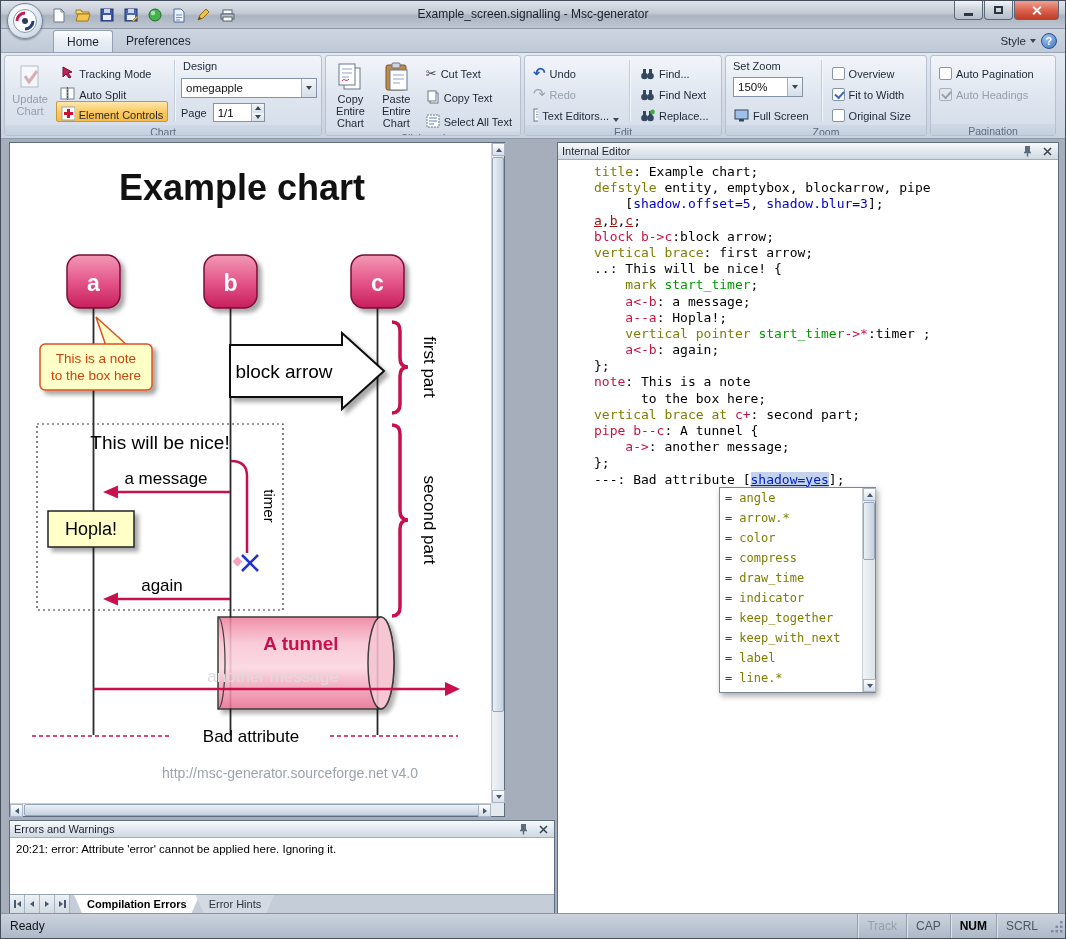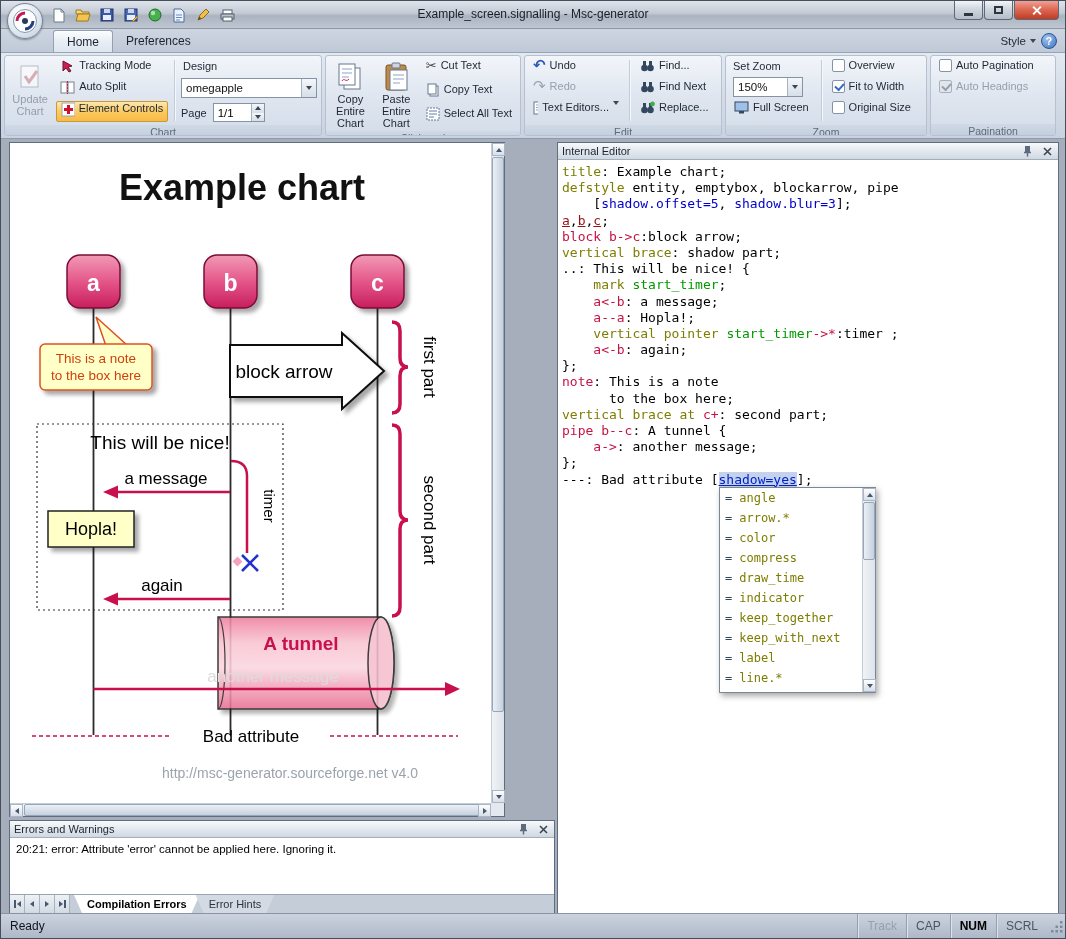--- a/index.html
+++ b/index.html
@@ -45,21 +45,21 @@
   .rgroup{border:1px solid #b6c0ce;border-radius:3px;display:flex;flex-direction:column;
     background:linear-gradient(#f2f5fa,#dee5ef 55%,#d4dde9);overflow:hidden;}
   .rg-content{flex:1;display:flex;padding:2px 4px;gap:5px;}
   .rg-label{height:15px;text-align:center;font-size:10.5px;color:#5e6b7d;
     background:linear-gradient(#cfd9e6,#c1ccdc);line-height:14px;}
   .rbtn-big{display:flex;flex-direction:column;align-items:center;justify-content:flex-start;font-size:11px;
     line-height:12px;color:#1e2633;padding:3px 2px 0;border-radius:3px;text-align:center;}
   .rbtn-big .bicon{height:32px;display:flex;align-items:center;justify-content:center;}
   .rbtn-big.disabled{color:#939dab;}
   .rcol{display:flex;flex-direction:column;justify-content:space-between;padding:1px 0;}
-  .rbtn-small{height:21px;display:flex;align-items:flex-start;gap:4px;font-size:11px;color:#1e2633;
+  .rbtn-small{height:21px;display:flex;align-items:flex-end;gap:4px;font-size:11px;color:#1e2633;
     padding:0 4px;border-radius:2px;white-space:nowrap;}
   .rbtn-small.disabled{color:#95a0ad;}
   .rbtn-small.hl{background:linear-gradient(#fde7ae,#fbca61 50%,#f8bb45);border:1px solid #c9973c;}
   .glyph-ic{font-family:"DejaVu Sans",sans-serif;font-size:13px;line-height:13px;}
   .cb{width:13px;height:13px;background:#fff;border:1px solid #8595a8;position:relative;flex:0 0 13px;border-radius:2px;}
   .cb.checked::after{content:"";position:absolute;left:2px;top:2px;width:7px;height:4px;
     border-left:2px solid #3a6bc4;border-bottom:2px solid #3a6bc4;transform:rotate(-48deg);}
   .cb.disabled{background:#e2e6ea;border-color:#a7b1bd;}
   .cb.disabled::after{border-color:#94a0ad;}
   .combo{background:#fff;border:1px solid #8593a6;height:20px;display:flex;align-items:center;
@@ -90,21 +90,21 @@
   .hthumb{position:absolute;top:0;height:12px;left:14px;width:468px;background:linear-gradient(#eaf0f6,#c6d1df);
     border:1px solid #96a5b8;border-radius:2px;}
 
   .panel-header{height:17px;background:linear-gradient(#f7f9fb,#cfd8e2);border-bottom:1px solid #a3aebc;
     display:flex;align-items:center;font-size:11px;color:#1d242e;padding:0 4px;}
   .ph-right{margin-left:auto;display:flex;align-items:center;gap:6px;}
   .ph-btn{width:14px;height:13px;display:flex;align-items:center;justify-content:center;}
 
   .editor-pane{position:absolute;left:556px;top:141px;width:502px;height:772px;background:#fff;border:1px solid #5f6e7e;
     display:flex;flex-direction:column;}
-  .editor-body{flex:1;position:relative;background:#fff;overflow:hidden;}
+  .editor-body{flex:1;position:relative;background:#fff;overflow:hidden;padding-left:32px;}
   .code{padding:4px 0 0 4px;}
   .code-line{font-family:"DejaVu Sans Mono",monospace;font-size:13px;line-height:16.2px;height:16.2px;white-space:pre;}
   .tk-pl{color:#000;} .tk-kw{color:#7d7d00;} .tk-kr{color:#c81244;} .tk-en{color:#991111;text-decoration:underline;}
   .tk-er{color:#c81244;} .tk-gr{color:#009900;} .tk-at{color:#0000cc;}
   .tk-se{color:#0022cc;background:#c4d2ec;text-decoration:underline;}
 
   .autocomplete{position:absolute;left:161px;top:327px;width:157px;height:206px;background:#fff;
     border:1px solid #7a8796;box-shadow:2px 3px 6px rgba(0,0,0,.35);}
   .ac-list{position:absolute;left:0;top:0;right:13px;bottom:0;overflow:hidden;}
   .ac-item{height:20px;display:flex;align-items:center;font-family:"DejaVu Sans Mono",monospace;font-size:12px;
@@ -583,21 +583,21 @@
         </span>
       </span>
     </div>
     <div class="editor-body">
       <div class="code">
           <div class="code-line"><span class="tk-kw">title</span><span class="tk-pl">: Example chart;</span></div>
           <div class="code-line"><span class="tk-kw">defstyle</span><span class="tk-pl"> entity, emptybox, blockarrow, pipe</span></div>
           <div class="code-line"><span class="tk-pl">    [</span><span class="tk-at">shadow.offset=5</span><span class="tk-pl">, </span><span class="tk-at">shadow.blur=3</span><span class="tk-pl">];</span></div>
           <div class="code-line"><span class="tk-en">a</span><span class="tk-pl">,</span><span class="tk-en">b</span><span class="tk-pl">,</span><span class="tk-en">c</span><span class="tk-pl">;</span></div>
           <div class="code-line"><span class="tk-kr">block</span><span class="tk-pl"> </span><span class="tk-er">b-&gt;c</span><span class="tk-pl">:block arrow;</span></div>
-          <div class="code-line"><span class="tk-kw">vertical brace</span><span class="tk-pl">: shadow part;</span></div>
+          <div class="code-line"><span class="tk-kw">vertical brace</span><span class="tk-pl">: first arrow;</span></div>
           <div class="code-line"><span class="tk-pl">..: This will be nice! {</span></div>
           <div class="code-line"><span class="tk-pl">    </span><span class="tk-kw">mark</span><span class="tk-pl"> </span><span class="tk-gr">start_timer</span><span class="tk-pl">;</span></div>
           <div class="code-line"><span class="tk-pl">    </span><span class="tk-er">a&lt;-b</span><span class="tk-pl">: a message;</span></div>
           <div class="code-line"><span class="tk-pl">    </span><span class="tk-er">a--a</span><span class="tk-pl">: Hopla!;</span></div>
           <div class="code-line"><span class="tk-pl">    </span><span class="tk-kw">vertical pointer</span><span class="tk-pl"> </span><span class="tk-gr">start_timer</span><span class="tk-er">-&gt;*</span><span class="tk-pl">:timer ;</span></div>
           <div class="code-line"><span class="tk-pl">    </span><span class="tk-er">a&lt;-b</span><span class="tk-pl">: again;</span></div>
           <div class="code-line"><span class="tk-pl">};</span></div>
           <div class="code-line"><span class="tk-kr">note</span><span class="tk-pl">: This is a note</span></div>
           <div class="code-line"><span class="tk-pl">      to the box here;</span></div>
           <div class="code-line"><span class="tk-kw">vertical brace at</span><span class="tk-pl"> </span><span class="tk-er">c+</span><span class="tk-pl">: second part;</span></div>

